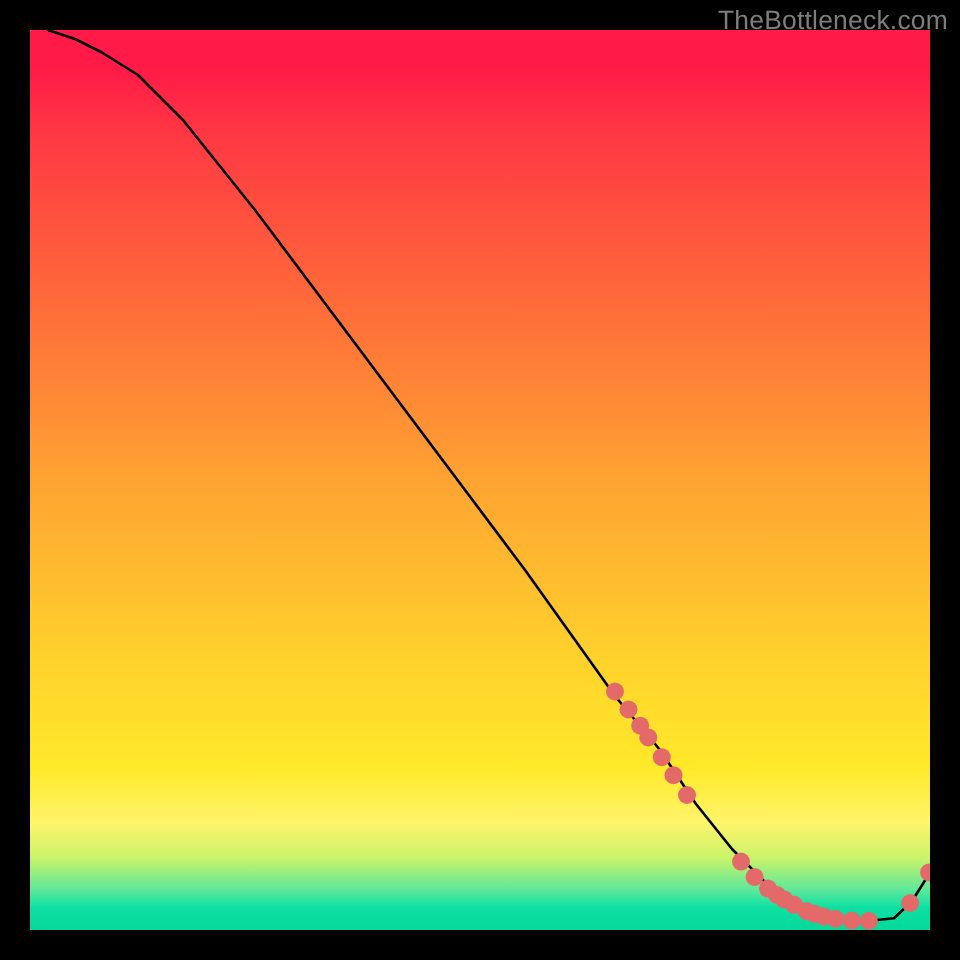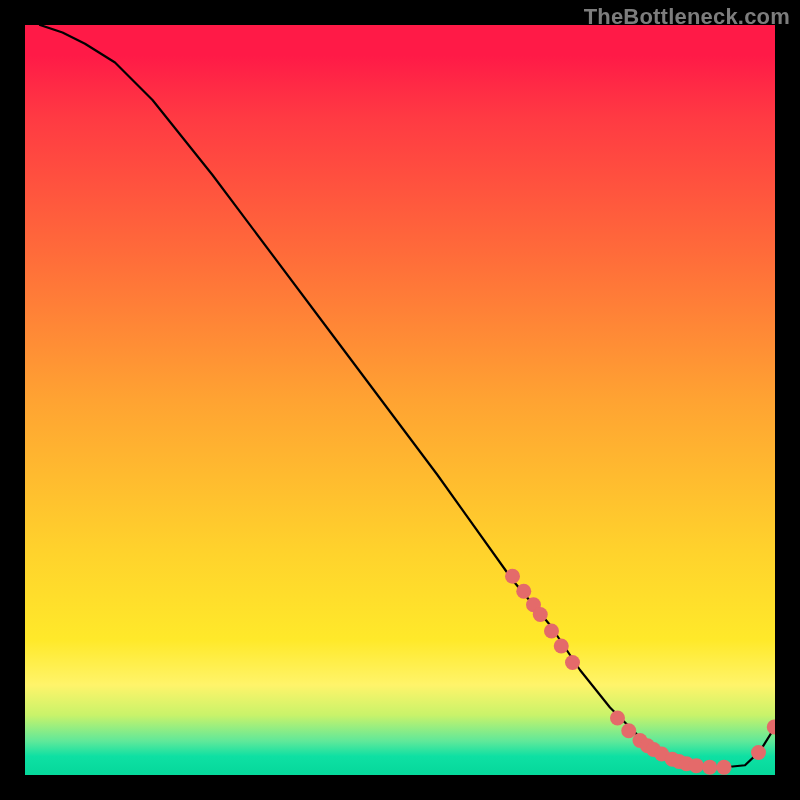--- a/index.html
+++ b/index.html
@@ -16,21 +16,21 @@
     width: 800px;
     height: 800px;
     background: #000;
   }
   .watermark {
     position: absolute;
     top: 4px;
     right: 10px;
     color: #7d7d7d;
     font-size: 22px;
-    font-weight: 700;
+    font-weight: 400;
     letter-spacing: 0.2px;
     z-index: 5;
   }
   .plot-area {
     position: absolute;
     left: 25px;
     top: 25px;
     width: 750px;
     height: 750px;
     overflow: hidden;

